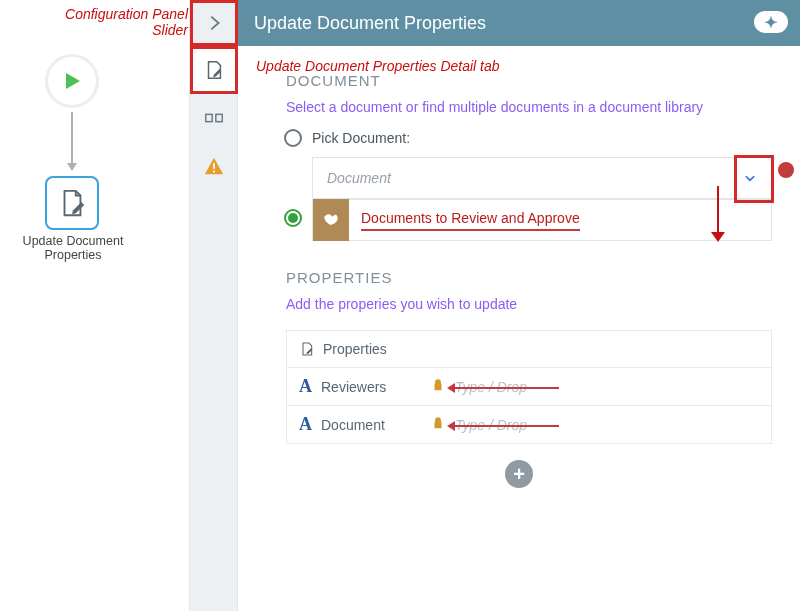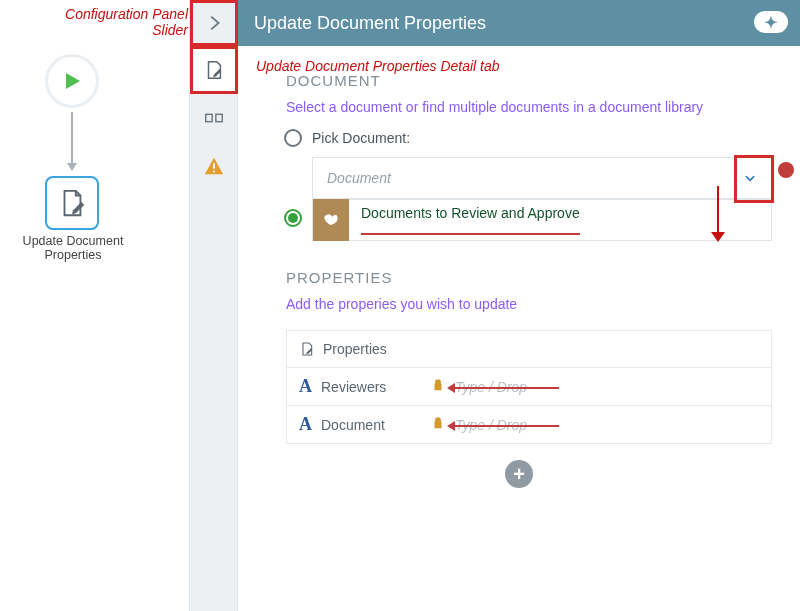--- a/index.html
+++ b/index.html
@@ -28,21 +28,21 @@
 .radio.on::after{content:"";position:absolute;top:2px;left:2px;width:10px;height:10px;border-radius:50%;background:#35a03e}
 .radio.on{border-color:#35a03e}
 .radio-label{font-size:14px;color:#4a5560}
 .dd{height:42px;border:1px solid #dfe5e9;background:#fff;display:flex;align-items:center;justify-content:space-between;padding:0 14px;margin:10px 0 16px 46px;color:#97a1aa;font-style:italic;font-size:14px;cursor:pointer}
 .dd .chev{width:14px;height:14px}
 .dd .chev svg{width:14px;height:14px}
 .drophl{position:relative}
 .drophl .hlbox{position:absolute;right:-3px;top:-3px;width:40px;height:48px;border:3px solid #d62a2a;pointer-events:none}
 .docrow{height:42px;border:1px solid #dfe5e9;background:#fff;display:flex;align-items:center;margin:0 0 16px 46px}
 .docrow .badge{width:36px;height:42px;background:#b08a54;color:#fff;display:flex;align-items:center;justify-content:center}
-.docrow .doclabel{margin-left:12px;font-size:14px;color:#14532d;border-bottom:2px solid #c13c3c;padding-bottom:12px}
+.docrow .doclabel{margin-left:12px;font-size:14px;color:#b91c1c;border-bottom:2px solid #c13c3c;padding-bottom:3px}
 .proptable{border:1px solid #e5eaee;margin-left:20px;margin-top:18px}
 .proptable .hdr{display:flex;align-items:center;padding:10px 12px;border-bottom:1px solid #e5eaee;font-size:14px;color:#5a6670}
 .proptable .hdr svg{width:16px;height:16px;margin-right:8px}
 .prow{display:flex;align-items:center;border-bottom:1px solid #e5eaee;padding:8px 12px;font-size:14px;color:#5a6670}
 .prow:last-child{border-bottom:none}
 .prow .picon{width:22px;color:#2e5b9c;font-weight:bold;font-family:serif;font-size:18px}
 .prow .pname{flex:0 0 110px}
 .prow .lock{width:24px;color:#d39a2b}
 .prow .placeholder{color:#b6bfc6;font-style:italic;position:relative}
 .prow .strike{position:absolute;left:-6px;top:8px;width:110px;height:2px;background:#c13c3c}

